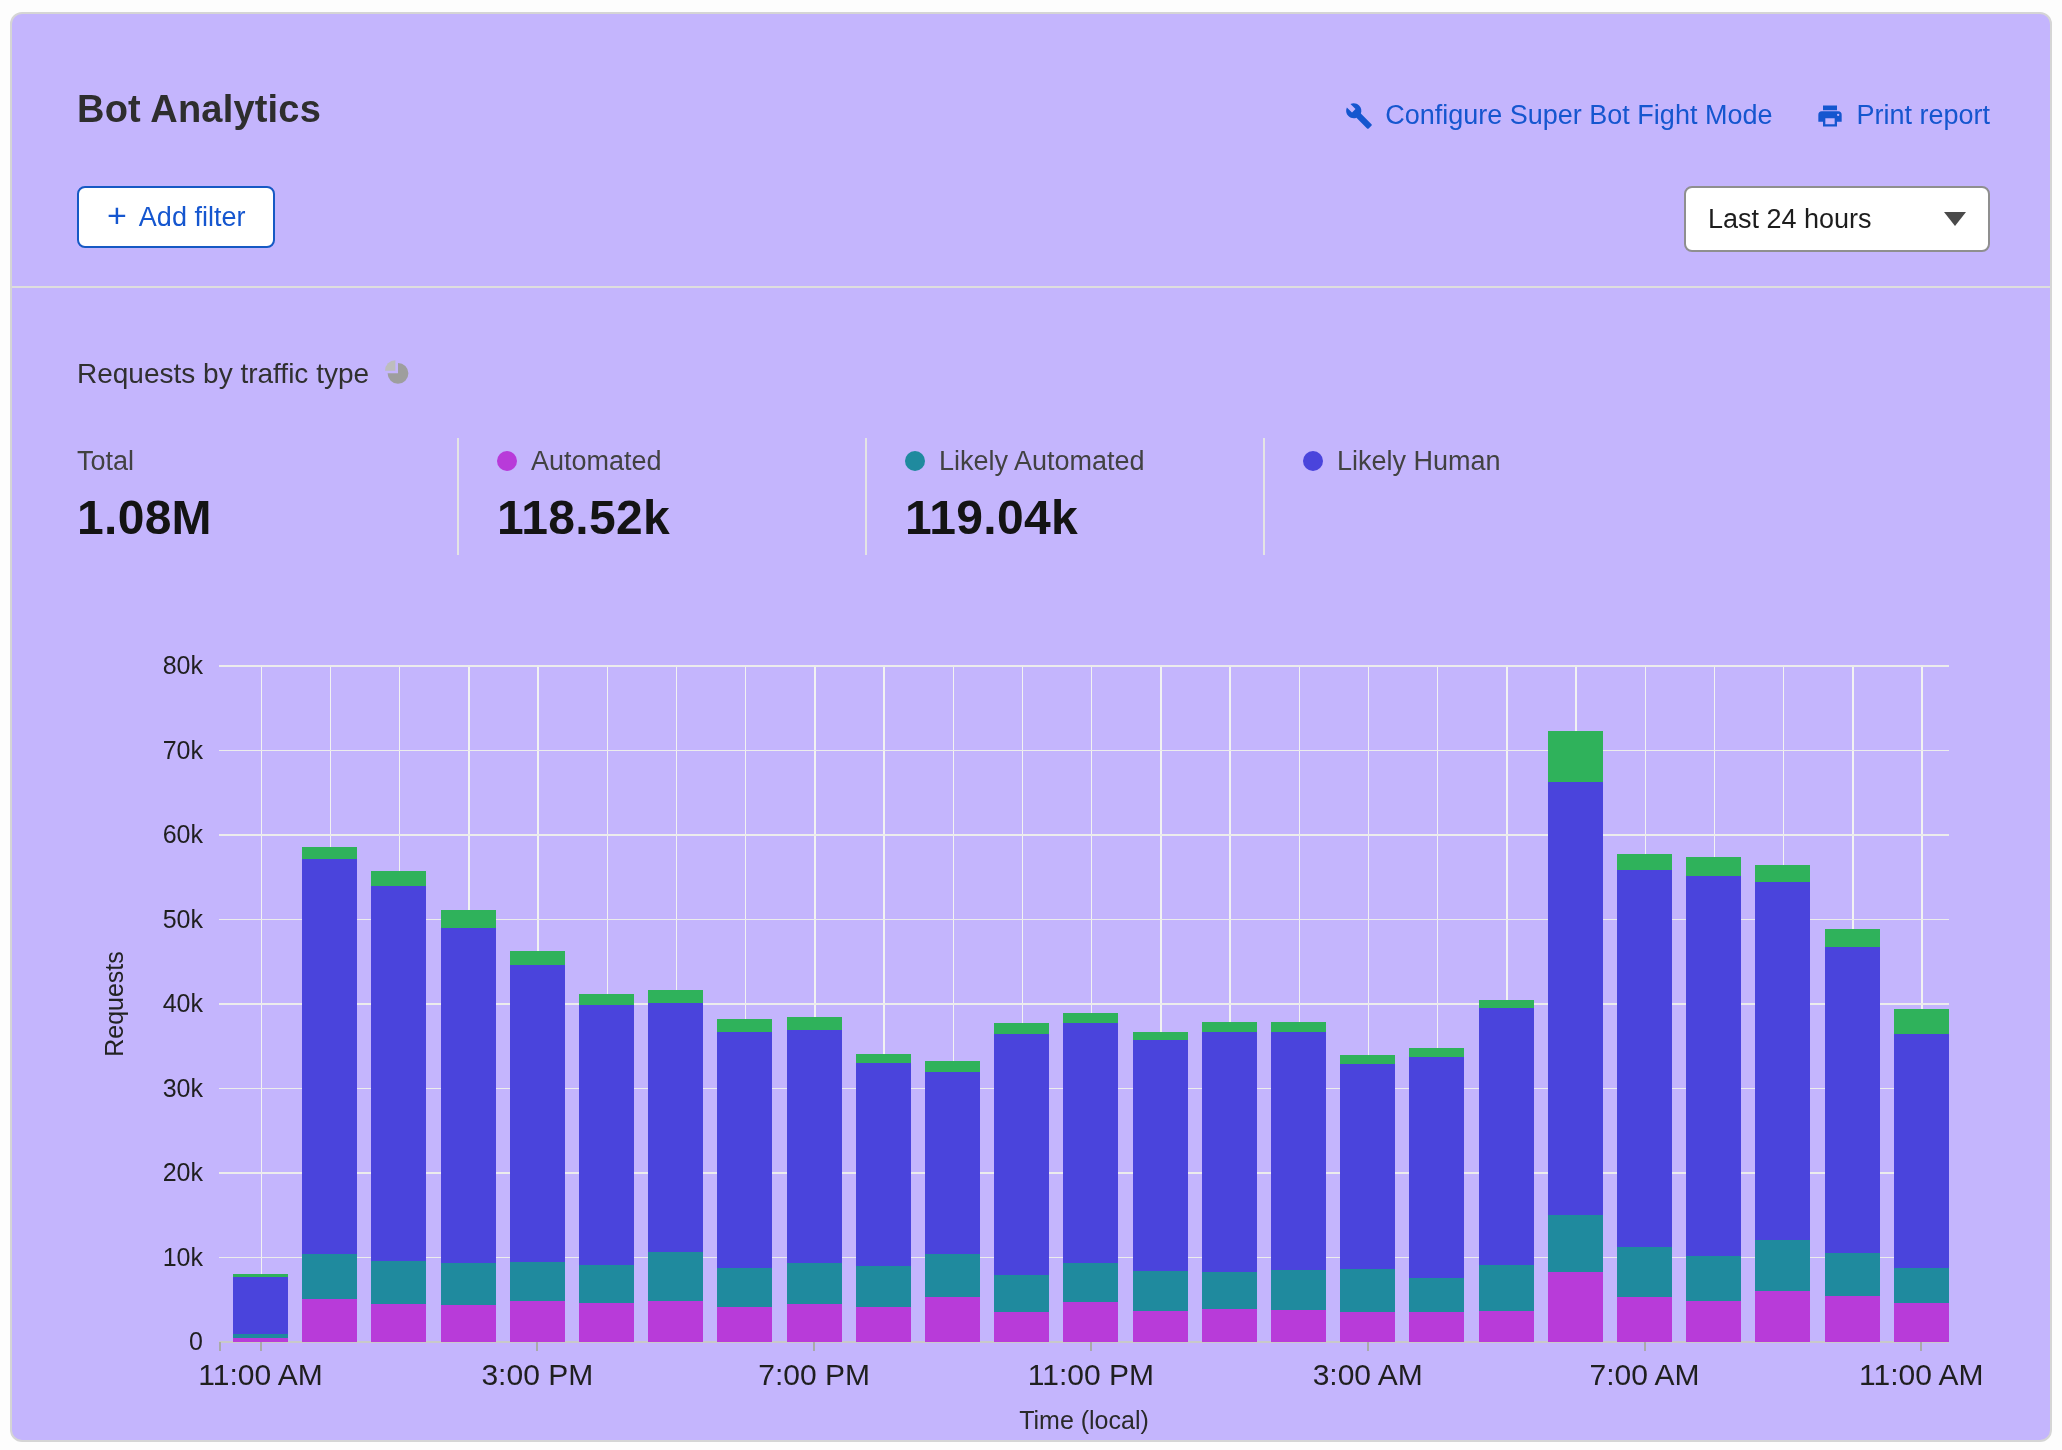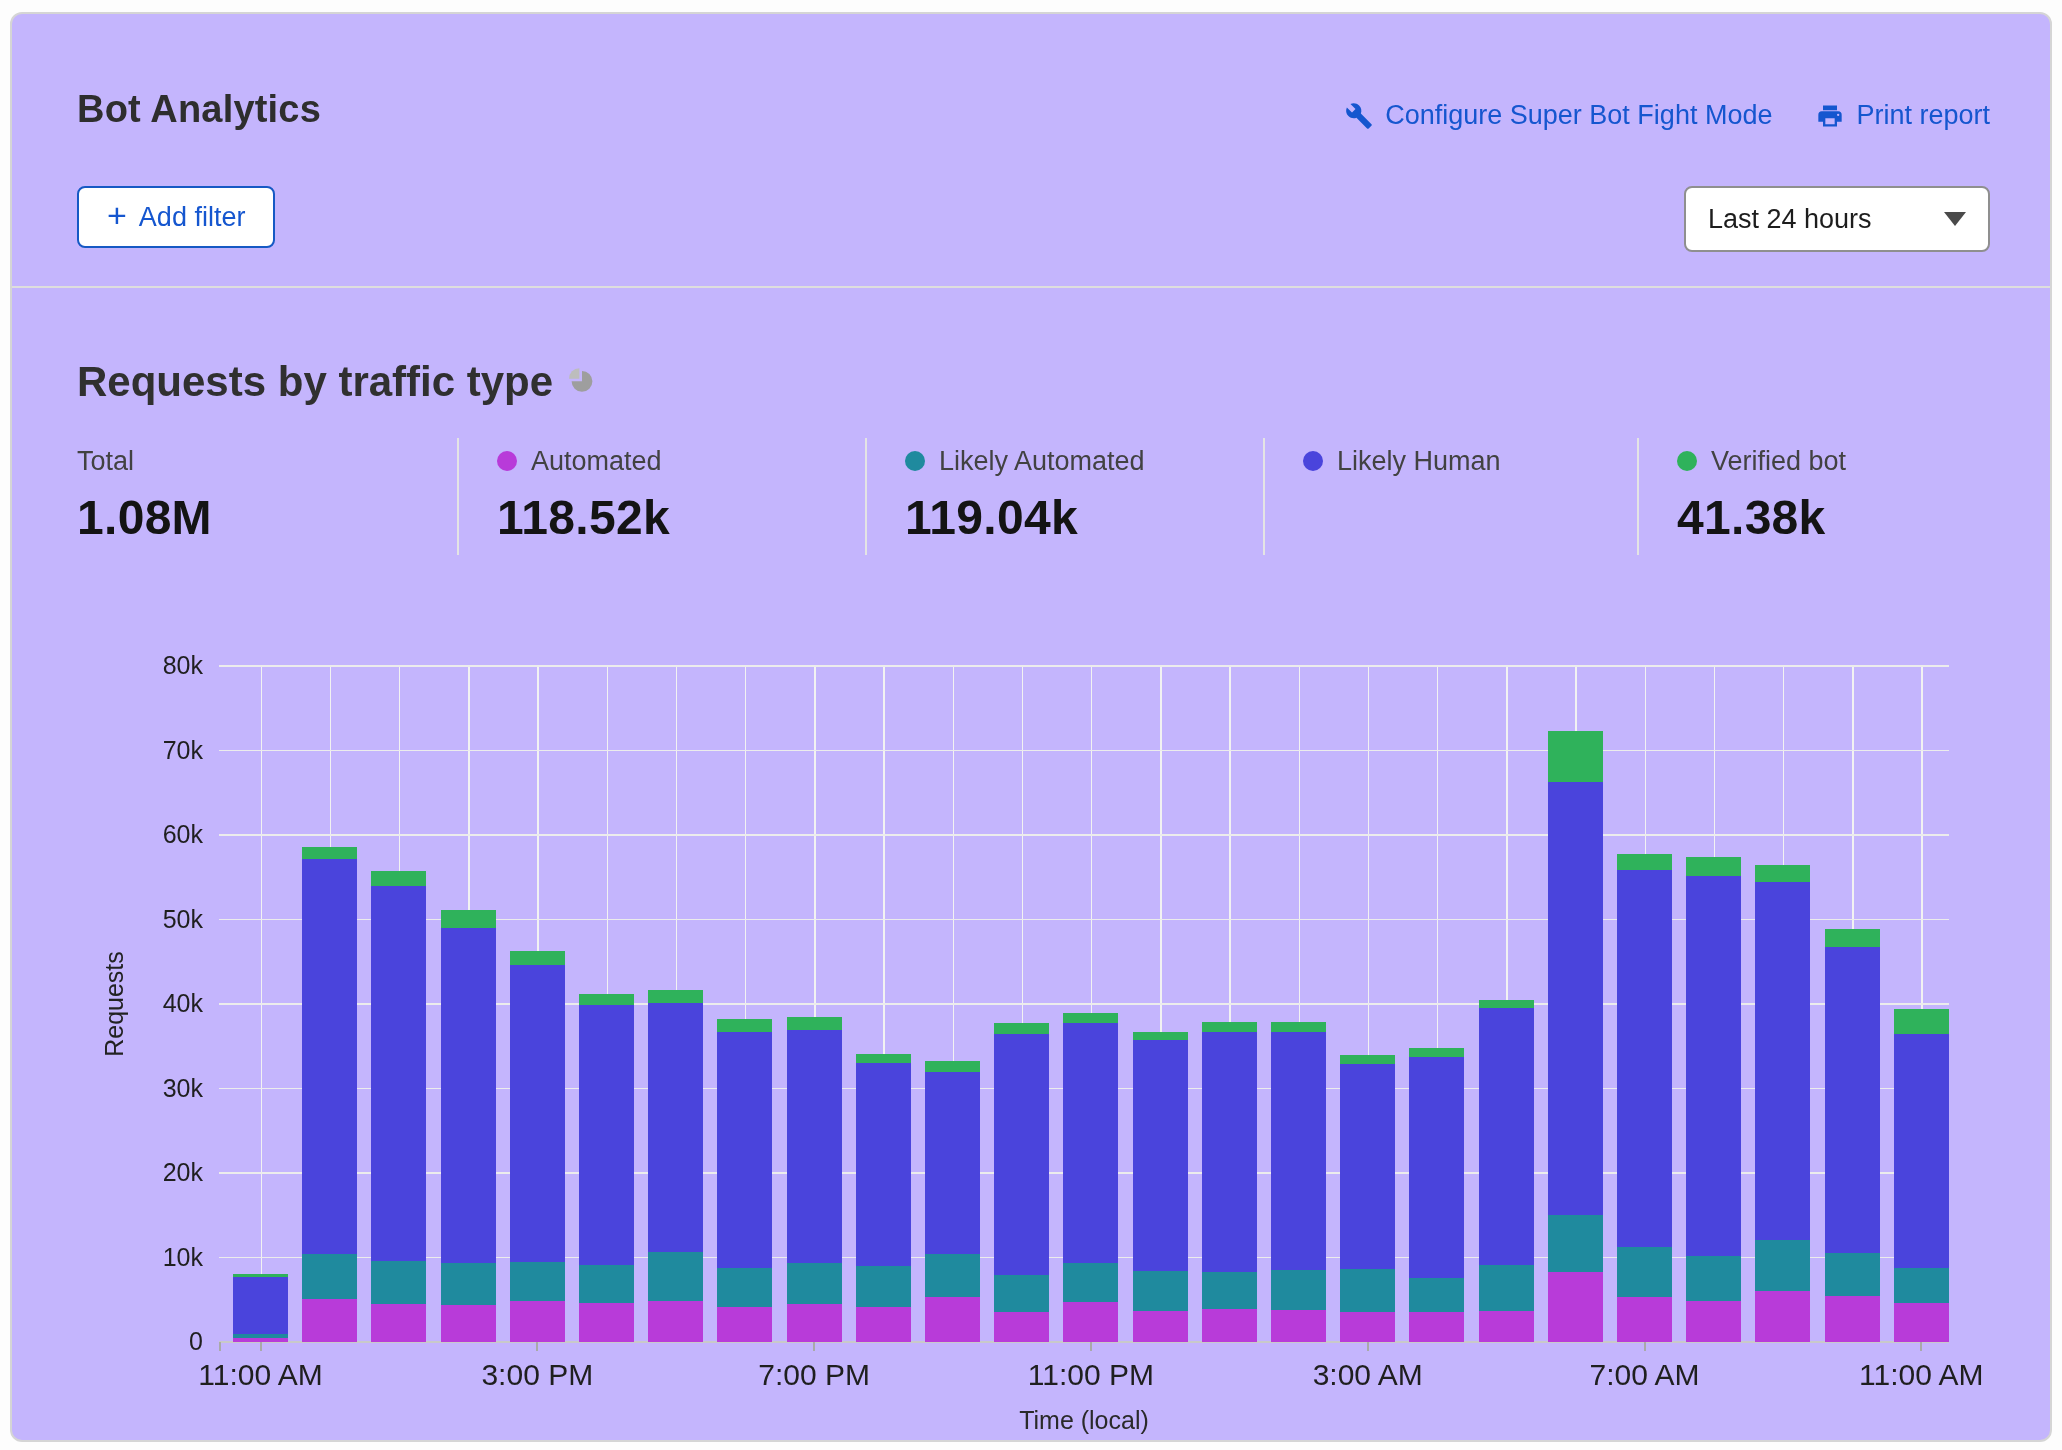--- a/index.html
+++ b/index.html
@@ -22,21 +22,21 @@
 
   .range-select { position:absolute; top:172px; right:60px; width:306px; height:66px; border:2px solid #8f8f8f; border-radius:8px;
                   background:#fff; display:flex; align-items:center; justify-content:space-between;
                   padding:0 22px 0 22px; font-size:27px; color:#1d1d1d; cursor:pointer; }
   .caret { width:0; height:0; border-left:11px solid transparent; border-right:11px solid transparent; border-top:14px solid #4a4a4a; }
 
   .header-divider { position:absolute; left:0; top:272px; width:100%; height:2px; background:#dedede; }
 
   
   .section-title-row { position:absolute; left:65px; top:344px; display:flex; align-items:center; gap:16px; }
-  .section-title { font-size:42px; font-weight:700; color:#303030; }
+  .section-title { font-size:28px; font-weight:400; color:#303030; }
 
   .stats-row { position:absolute; left:65px; top:424px; width:1935px; display:flex; }
   .stat { padding:6px 10px 10px 38px; border-left:2px solid #e4e4e4; }
   .stat:first-child { padding-left:0; border-left:none; }
   .stat-w1 { width:380px; } .stat-w2 { width:408px; } .stat-w3 { width:398px; } .stat-w4 { width:374px; } .stat-w5 { width:370px; }
   .stat-label-row { display:flex; align-items:center; gap:14px; height:34px; }
   .stat-dot { width:20px; height:20px; border-radius:50%; flex:0 0 auto; }
   .stat-label { font-size:27px; color:#424242; }
   .stat-value { margin-top:12px; font-size:48px; font-weight:700; color:#141414; letter-spacing:.3px; }
 
@@ -122,27 +122,20 @@
           <span class="stat-dot" style="background: rgb(31, 138, 158);"></span>
           <span class="stat-label">Likely Automated</span>
         </div>
         <div class="stat-value">119.04k</div>
       </div>
       <div class="stat stat-w4">
         <div class="stat-label-row">
           <span class="stat-dot" style="background: rgb(74, 68, 220);"></span>
           <span class="stat-label">Likely Human</span>
         </div>
-      </div>
-      <div class="stat stat-w5">
-        <div class="stat-label-row">
-          <span class="stat-dot" style="background: rgb(47, 178, 91);"></span>
-          <span class="stat-label">Verified bot</span>
-        </div>
-        <div class="stat-value">41.38k</div>
       </div>
     </div>
 
     <div id="plot">
       <div class="y-axis-title">Requests</div>
       <div class="x-axis-title">Time (local)</div>
     <div class="gridline-v" style="left: 41.5px;"></div>
         <div class="gridline-v" style="left: 110.7px;"></div>
         <div class="gridline-v" style="left: 179.9px;"></div>
         <div class="gridline-v" style="left: 249.1px;"></div>

